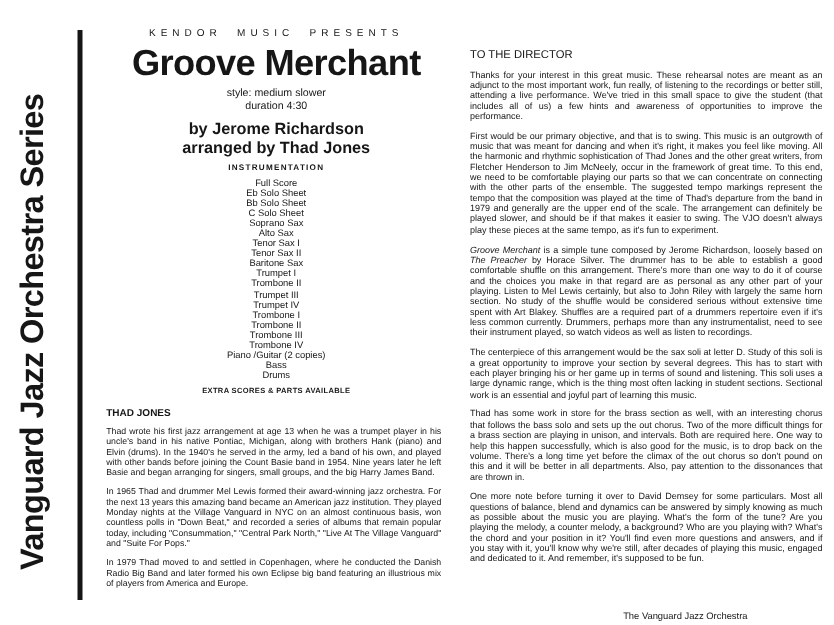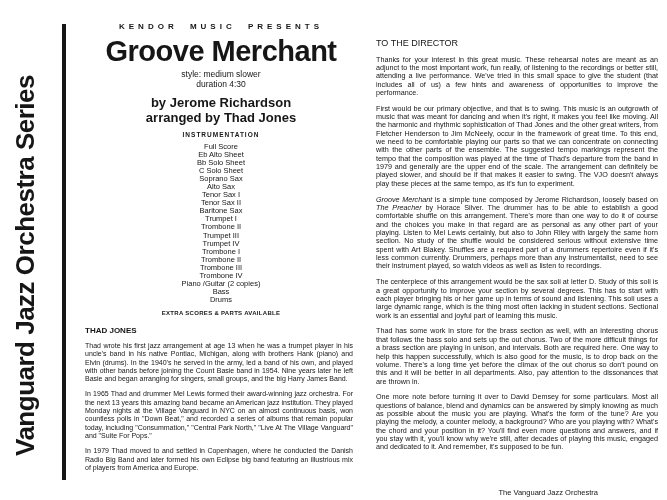--- a/index.html
+++ b/index.html
@@ -18,21 +18,21 @@
     font-weight:bold; font-size:26px; letter-spacing:-0.5px;
   }
   .vrule {
     position:absolute; left:62px; top:24px;
     width:4px; height:456px; background:#161616;
   }
   .left-col {
     position:absolute; left:76px; top:0;
     width:290px; text-align:center;
   }
-  .publisher   { margin-top:22px; font-size:8px; font-weight:bold; letter-spacing:4px; word-spacing:6px; line-height:9px; }
+  .publisher   { margin-top:22px; font-size:8px; font-weight:normal; letter-spacing:4px; word-spacing:6px; line-height:9px; }
   .main-title  { margin-top:5px; font-size:29px; font-weight:bold; letter-spacing:-0.5px; line-height:30px; }
   .style-line  { margin-top:4px; font-size:8.5px; line-height:9px; }
   .duration-line { margin-top:1px; font-size:8.5px; line-height:9px; }
   .composer    { margin-top:7px; font-size:13px; font-weight:bold; line-height:14px; }
   .arranger    { margin-top:1px; font-size:13px; font-weight:bold; line-height:14px; }
   .instr-head  { margin-top:6px; font-size:6.5px; font-weight:bold; letter-spacing:1px; line-height:8px; }
   .instr-list  { margin-top:4px; font-size:7.5px; line-height:8.05px; }
   .extras      { margin-top:5px; font-size:6px; font-weight:bold; letter-spacing:0.3px; line-height:8px; }
   .bio         { margin-top:9px; margin-left:9px; width:268px; text-align:left; }
   .bio-head    { font-size:8px; font-weight:bold; line-height:9px; }
@@ -54,21 +54,21 @@
 <div class="left-col">
   <div class="publisher">KENDOR MUSIC PRESENTS</div>
   <div class="main-title">Groove Merchant</div>
   <div class="style-line">style: medium slower</div>
   <div class="duration-line">duration 4:30</div>
   <div class="composer">by Jerome Richardson</div>
   <div class="arranger">arranged by Thad Jones</div>
   <div class="instr-head">INSTRUMENTATION</div>
   <div class="instr-list">
       <div>Full Score</div>
-      <div>Eb Alto Sheet</div>
+      <div>Eb Solo Sheet</div>
       <div>Bb Solo Sheet</div>
       <div>C Solo Sheet</div>
       <div>Soprano Sax</div>
       <div>Alto Sax</div>
       <div>Tenor Sax I</div>
       <div>Tenor Sax II</div>
       <div>Baritone Sax</div>
       <div>Trumpet I</div>
       <div>Trombone II</div>
       <div>Trumpet III</div>

